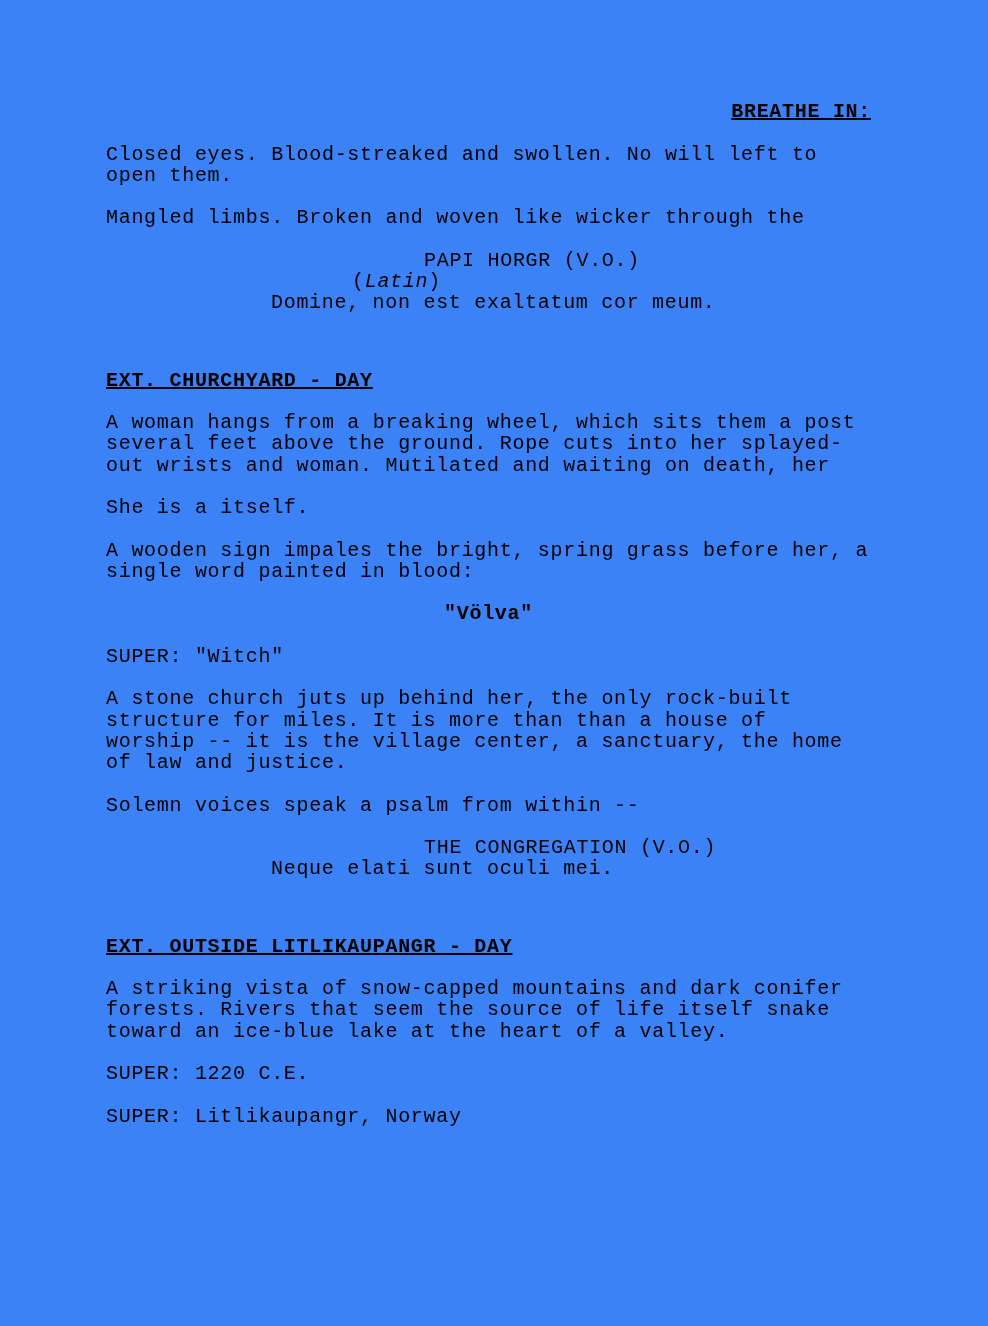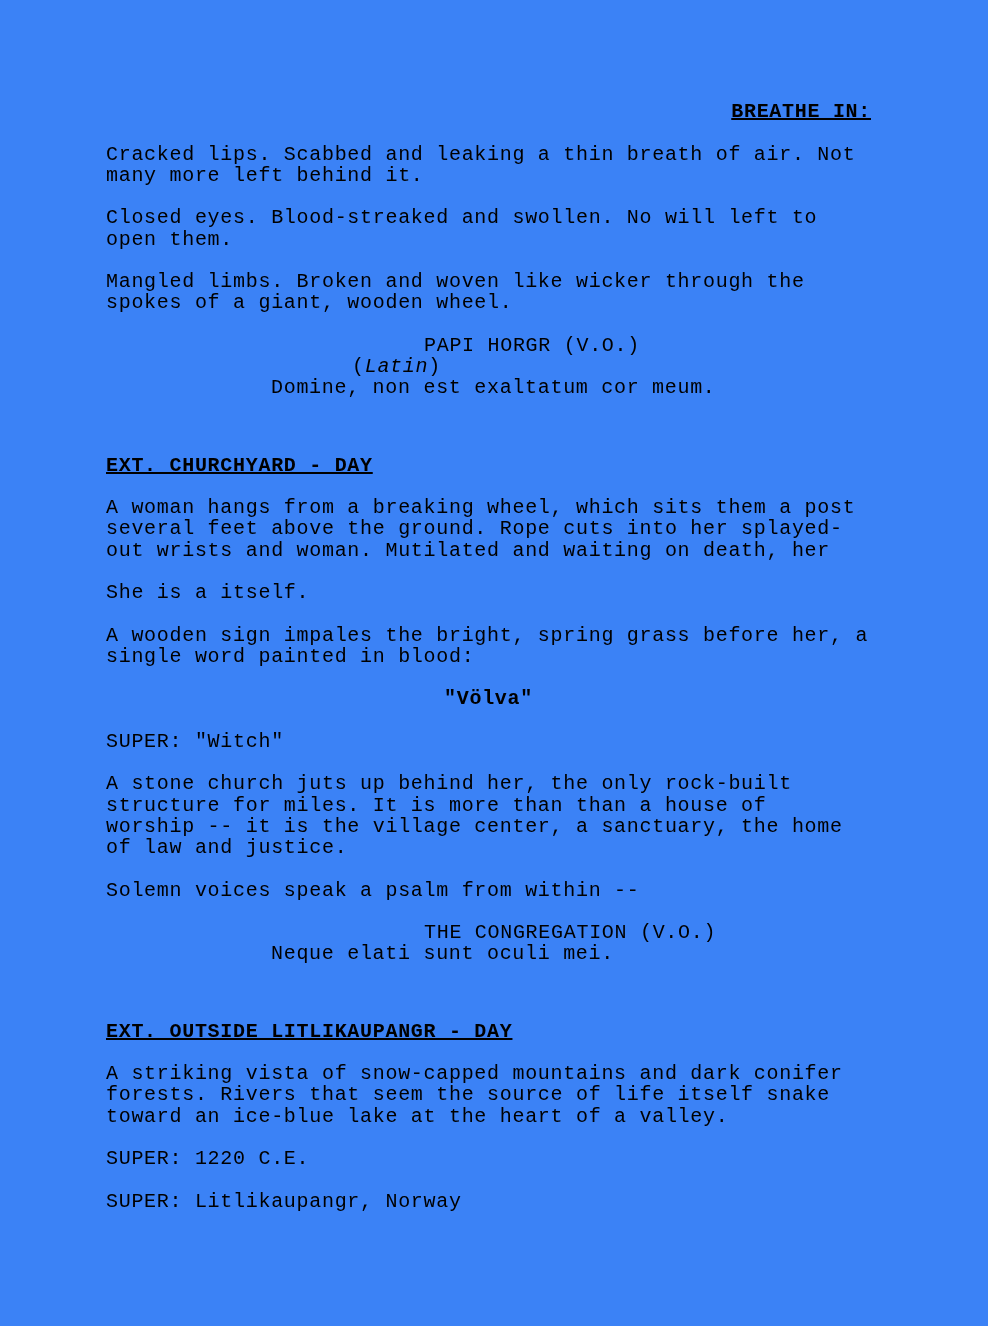--- a/index.html
+++ b/index.html
@@ -41,30 +41,25 @@
 </style>
 </head>
 <body>
 
 <div class="page">
   <div class="content">
       <div class="el transition">
         <div class="line"><span class="u">BREATHE IN:</span></div>
       </div>
       <div class="el action">
-        <div class="line">Cracked lips. Scabbed and leaking a thin breath of air. Not</div>
-        <div class="line">many more left behind it.</div>
-      </div>
-      <div class="el action">
         <div class="line">Closed eyes. Blood-streaked and swollen. No will left to</div>
         <div class="line">open them.</div>
       </div>
       <div class="el action">
         <div class="line">Mangled limbs. Broken and woven like wicker through the</div>
-        <div class="line">spokes of a giant, wooden wheel.</div>
       </div>
       <div class="el character">
         <div class="line">PAPI HORGR (V.O.)</div>
       </div>
       <div class="el parenthetical">
         <div class="line"><span>(</span><i>Latin</i><span>)</span></div>
       </div>
       <div class="el dialogue">
         <div class="line">Domine, non est exaltatum cor meum.</div>
       </div>

